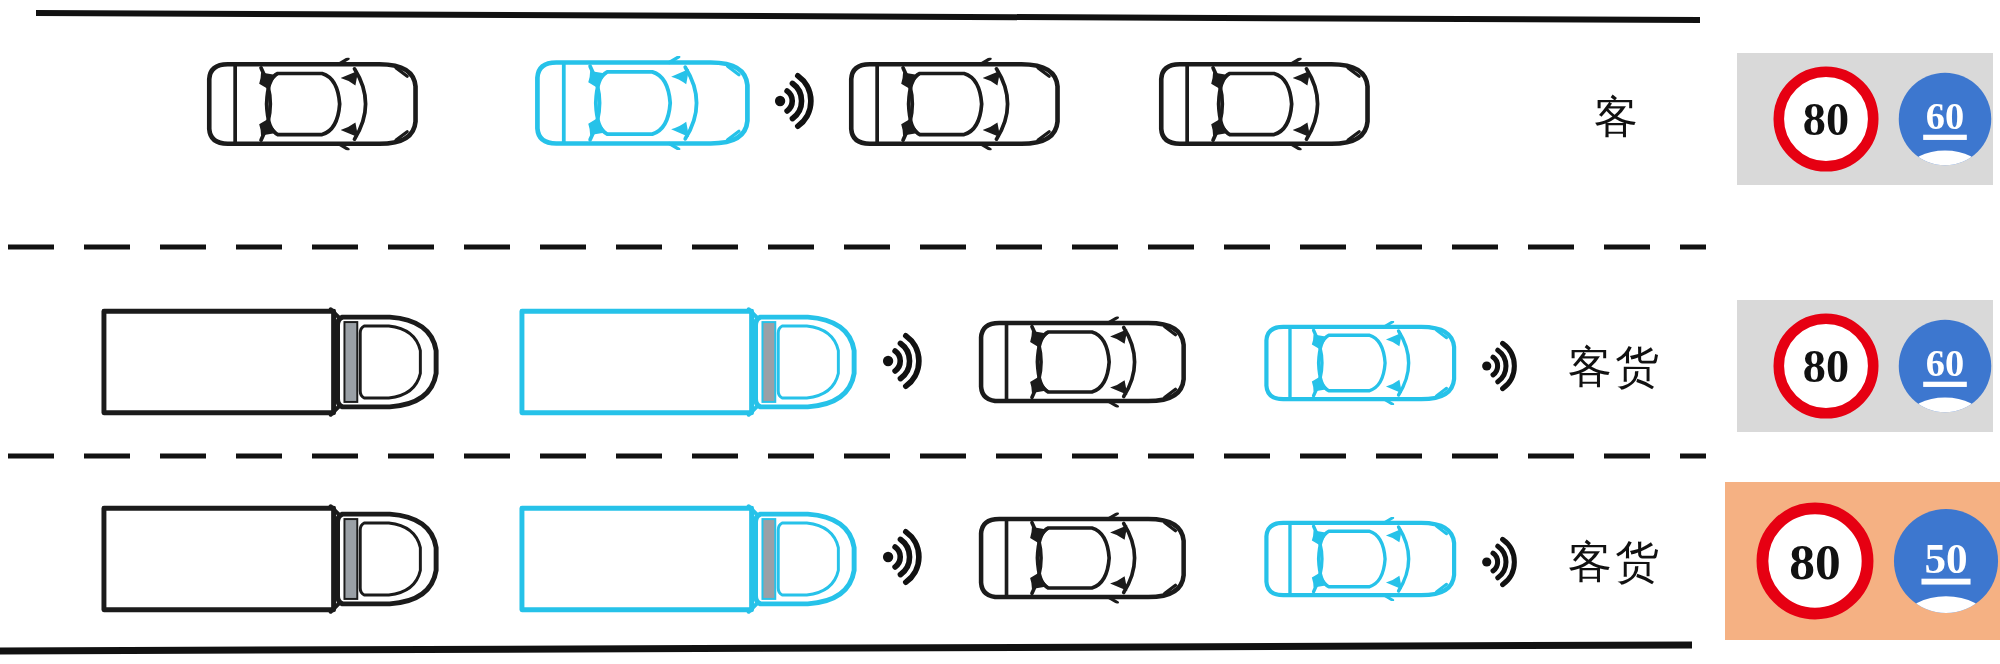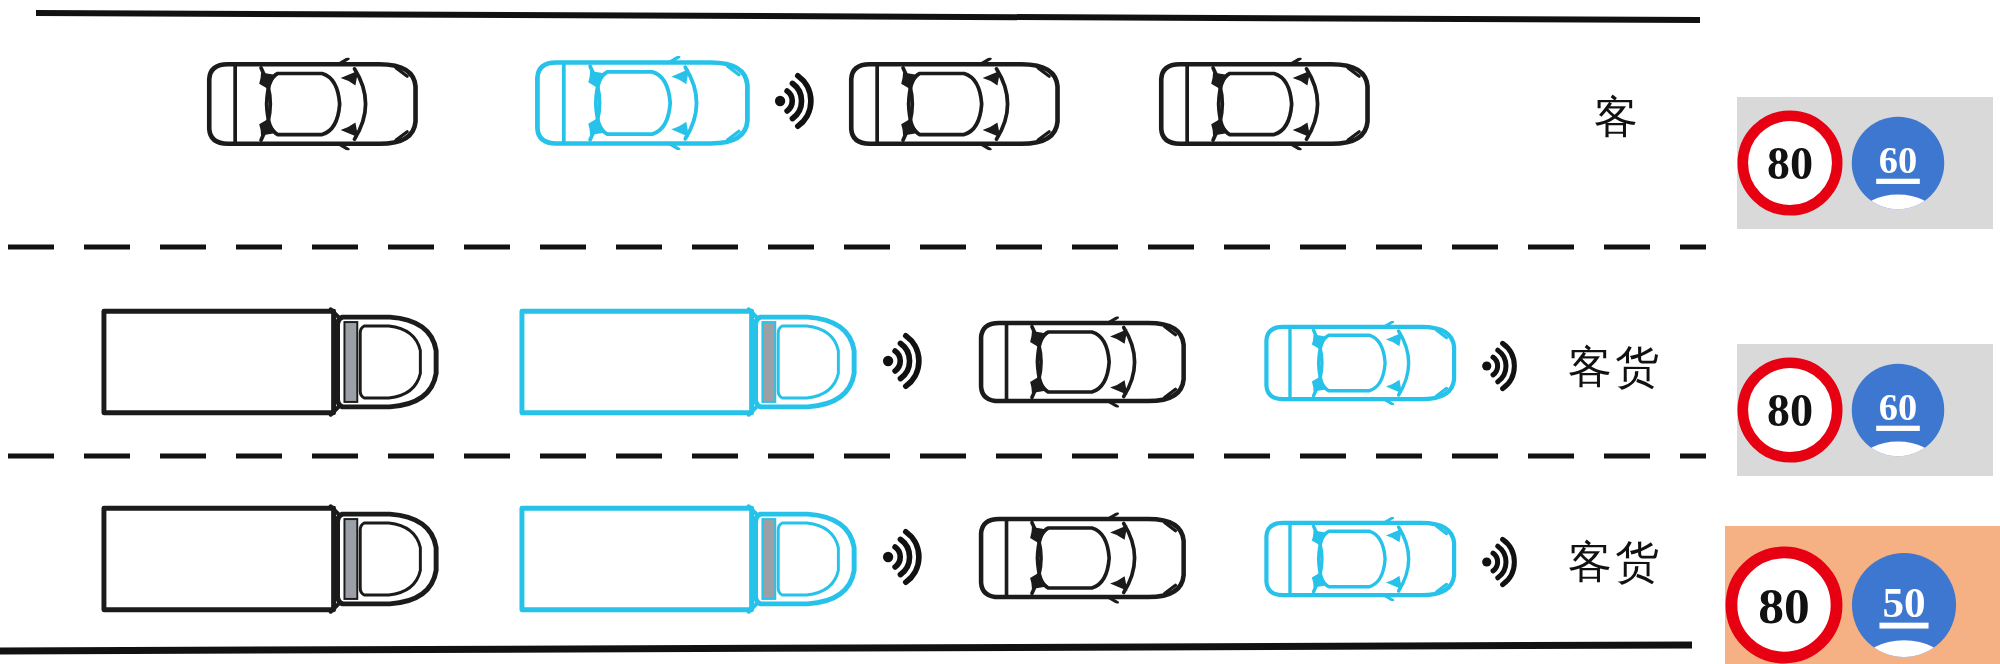--- a/index.html
+++ b/index.html
@@ -6,21 +6,21 @@
   body { background:#fff; font-family:"Liberation Sans", sans-serif; }
   .canvas { position:relative; width:2000px; height:664px; background:#fff; overflow:hidden; }
   .road-lines { position:absolute; left:0; top:0; width:2000px; height:664px; }
   .vehicle { position:absolute; }
   .vehicle svg { width:100%; height:100%; display:block; }
   .v-black { color: var(--vehicle-black, #1b1b1b); }
   .v-cyan  { color: var(--vehicle-cyan, #26c2e9); }
   .signal  { position:absolute; color:#111; }
   .signal svg { width:100%; height:100%; display:block; }
   .lane-label { position:absolute; color:#111; font-size:44px; letter-spacing:3px; font-family:"Liberation Sans", sans-serif; }
-  .sign-panel { position:absolute; display:flex; align-items:center; justify-content:flex-start; gap:7px;margin-top:44px; }
+  .sign-panel { position:absolute; display:flex; align-items:center; justify-content:flex-end; gap:18px; }
   .panel-gray   { background: var(--panel-gray, #d9d9d9); }
   .panel-orange { background: var(--panel-orange, #f5b183); }
   .sign { display:block; flex:0 0 auto; }
 </style>
 </head>
 <body>
 
 <svg width="0" height="0" style="position:absolute" aria-hidden="true">
   <defs>
     <symbol id="sym-car" viewBox="0 0 240 100">

